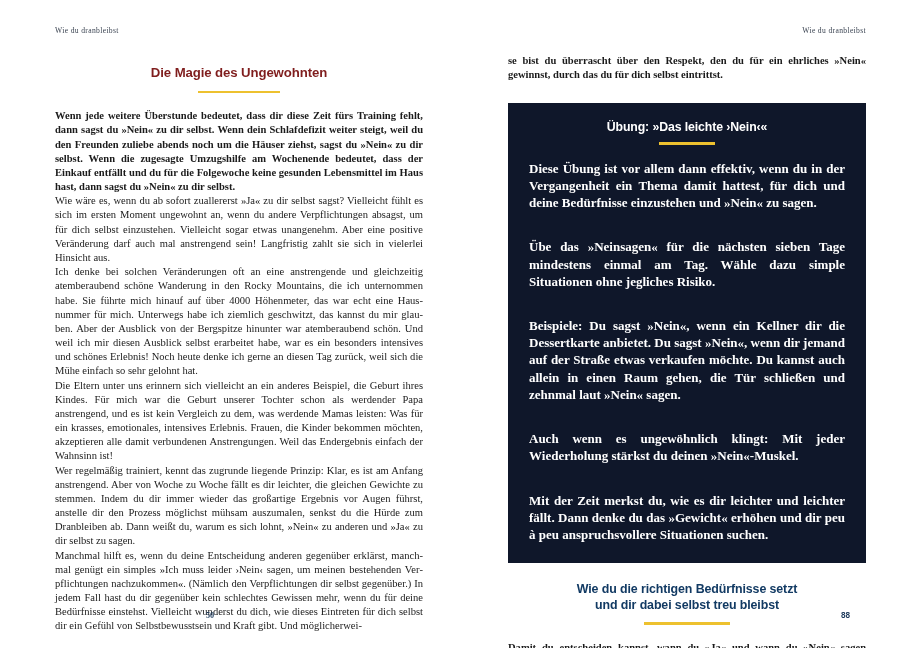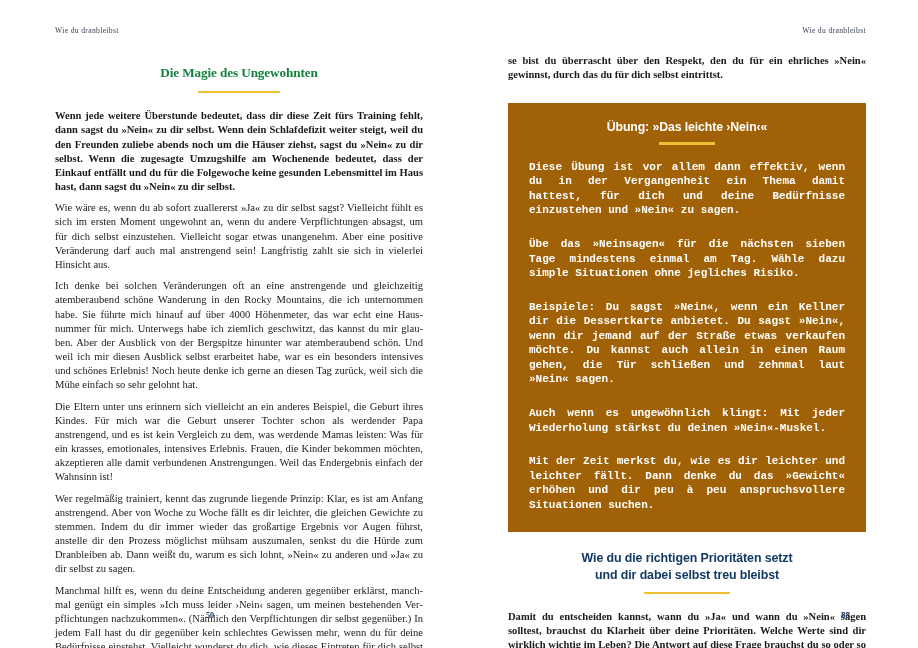--- a/index.html
+++ b/index.html
@@ -34,25 +34,25 @@
     font-size: 7.6px;
     letter-spacing: 0.35px;
     color: #3b4452;
     padding-top: 26px;
     height: 12px;
   }
   .rh-left  { text-align: left; }
   .rh-right { text-align: right; }
 
   .chapter-title {
-    font-family: Liberation Serif, serif;
+    font-family: Liberation Sans, sans-serif;
     font-weight: bold;
     font-size: 13.2px;
     letter-spacing: -0.1px;
-    color: #15803d;
+    color: #7f1d1d;
     text-align: center;
     margin: 27px 0 0 0;
     line-height: 1.28;
   }
   .section-title {
     font-family: "Liberation Sans", sans-serif;
     font-weight: bold;
     font-size: 12.4px;
     letter-spacing: -0.1px;
     color: #123a63;
@@ -70,65 +70,64 @@
 
   .body-text {
     font-size: 10.55px;
     line-height: 1.345;
     text-align: justify;
     text-justify: inter-word;
     hyphens: manual;
     margin: 0;
     color: #1b1b1b;
   }
-  .body-text + .body-text { margin-top: 7px; }
+  .body-text + .body-text { margin-top: 0; }
   .first-para { margin-top: 16px; font-weight: bold; }
 
   .sub-head {
     font-family: "Liberation Serif", serif;
     font-size: 10.6px;
     color: #2e4663;
     text-align: center;
     margin: 16.5px 0 11px 0;
     font-weight: normal;
   }
 
   
   .callout {
-    background: #a16207;
+    background: #0f172a;
     color: #ffffff;
     margin: 21px 0 0 0;
     padding: 17px 21px 20px 21px;
     box-sizing: border-box;
   }
   .callout-title {
     font-family: "Liberation Sans", sans-serif;
     font-weight: bold;
     font-size: 12.3px;
     letter-spacing: -0.1px;
     text-align: center;
     color: #ffffff;
     margin: 0;
   }
   .callout .rule-gold {
     background: #edc12f;
     width: 56px;
     margin-top: 8px;
   }
   .callout-text {
-    font-size: 11px;
+    font-size: 13px;
     line-height: 1.325;
     text-align: justify;
     font-weight: bold;
     margin: 0;
     color: #ffffff;
-    font-family: Liberation Mono, monospace;
   }
   .callout-text.first { margin-top: 15px; }
-  .callout-text + .callout-text:not(.first) { margin-top: 19px; }
+  .callout-text + .callout-text:not(.first) { margin-top: 27px; }
 
   .folio {
     position: absolute;
     bottom: 28px;
     font-family: "Liberation Sans", sans-serif;
     font-weight: bold;
     font-size: 8.2px;
     color: #1d3a5c;
   }
   .folio-left  { left: 206px; font-family: Liberation Serif, serif; }
@@ -168,21 +167,21 @@
       <div class="callout-title">Übung: »Das leichte ›Nein‹«</div>
       <div class="rule-gold"></div>
       <p class="callout-text first">Diese Übung ist vor allem dann effektiv, wenn du in der Vergangenheit ein Thema damit hattest, für dich und deine Bedürfnisse einzustehen und »Nein« zu sagen.</p>
       <p class="callout-text">Übe das »Neinsagen« für die nächsten sieben Tage mindestens einmal am Tag. Wähle dazu simple Situationen ohne jegliches Risiko.</p>
       <p class="callout-text">Beispiele: Du sagst »Nein«, wenn ein Kellner dir die Dessertkarte an­bietet. Du sagst »Nein«, wenn dir jemand auf der Straße etwas ver­kaufen möchte. Du kannst auch allein in einen Raum gehen, die Tür schließen und zehnmal laut »Nein« sagen.</p>
       <p class="callout-text">Auch wenn es ungewöhnlich klingt: Mit jeder Wiederholung stärkst du deinen »Nein«-Muskel.</p>
       <p class="callout-text">Mit der Zeit merkst du, wie es dir leichter und leichter fällt. Dann denke du das »Gewicht« erhöhen und dir peu à peu anspruchsvollere Situationen suchen.</p>
     </div>
 
     <h2 class="section-title gap-before-heading">
-      <span>Wie du die richtigen Prioritäten setzt</span><br>
+      <span>Wie du die richtigen Bedürfnisse setzt</span><br>
       <span>und dir dabei selbst treu bleibst</span>
     </h2>
     <div class="rule-gold wide"></div>
 
     <p class="body-text first-para">Damit du entscheiden kannst, wann du »Ja« und wann du »Nein« sagen solltest, brauchst du Klarheit über deine Prioritäten. Welche Werte sind dir wirklich wichtig im Leben? Die Antwort auf diese Frage brauchst du so oder so – ganz ohne Ver­pflichtungen von außen. Denn auch ohne Ehrenamt und Verein, ohne Familie und Job kannst du bestimmt nicht all das umsetzen, worauf du Lust hast. Ein Tag hat eben nur 24 Stunden, so wie ein Menschenleben im Schnitt »nur« 28 800 Tage hat. Wie also möchtest du diese wertvolle Zeit füllen?</p>
     <p class="body-text">»Tut mir leid, ich habe frühestens in zwei Monaten wieder Zeit für ein Treffen.« Meine Freunde wissen mittlerweile mit solchen Aussagen von mir umzugehen. Schließlich kommt es nicht selten vor, dass ich ihnen sage, dass ich meine Zeit be­reits für andere Dinge verplant habe. Warum das so ist? Weil mir der Wert »Freund­schaft« zwar wichtig ist, aber andere Werte derzeit einen noch höheren Stellenwert einnehmen. Tritt ein Zeitkonflikt auf, dann gebe ich anderen Bereichen in meinem</p>
 
     <div class="folio folio-right">88</div>
   </div>
 

